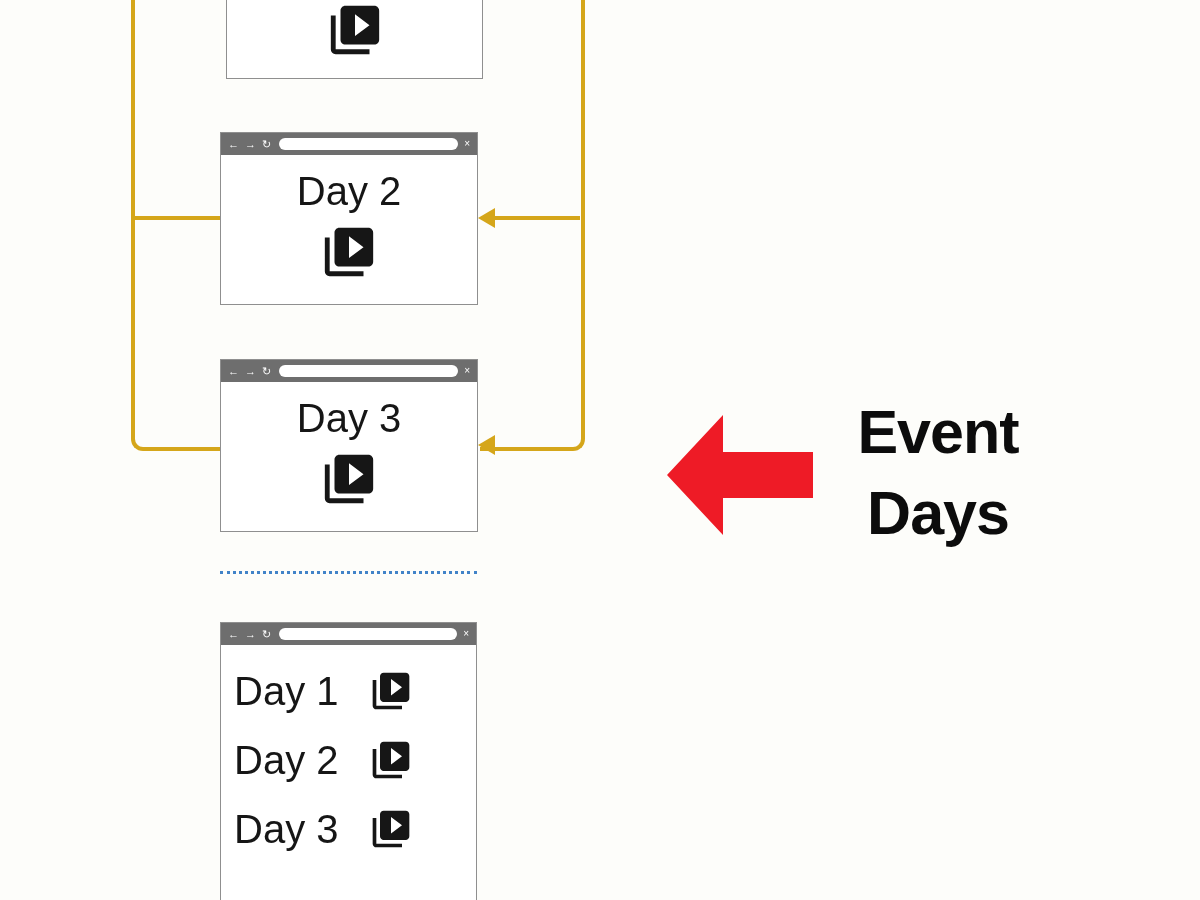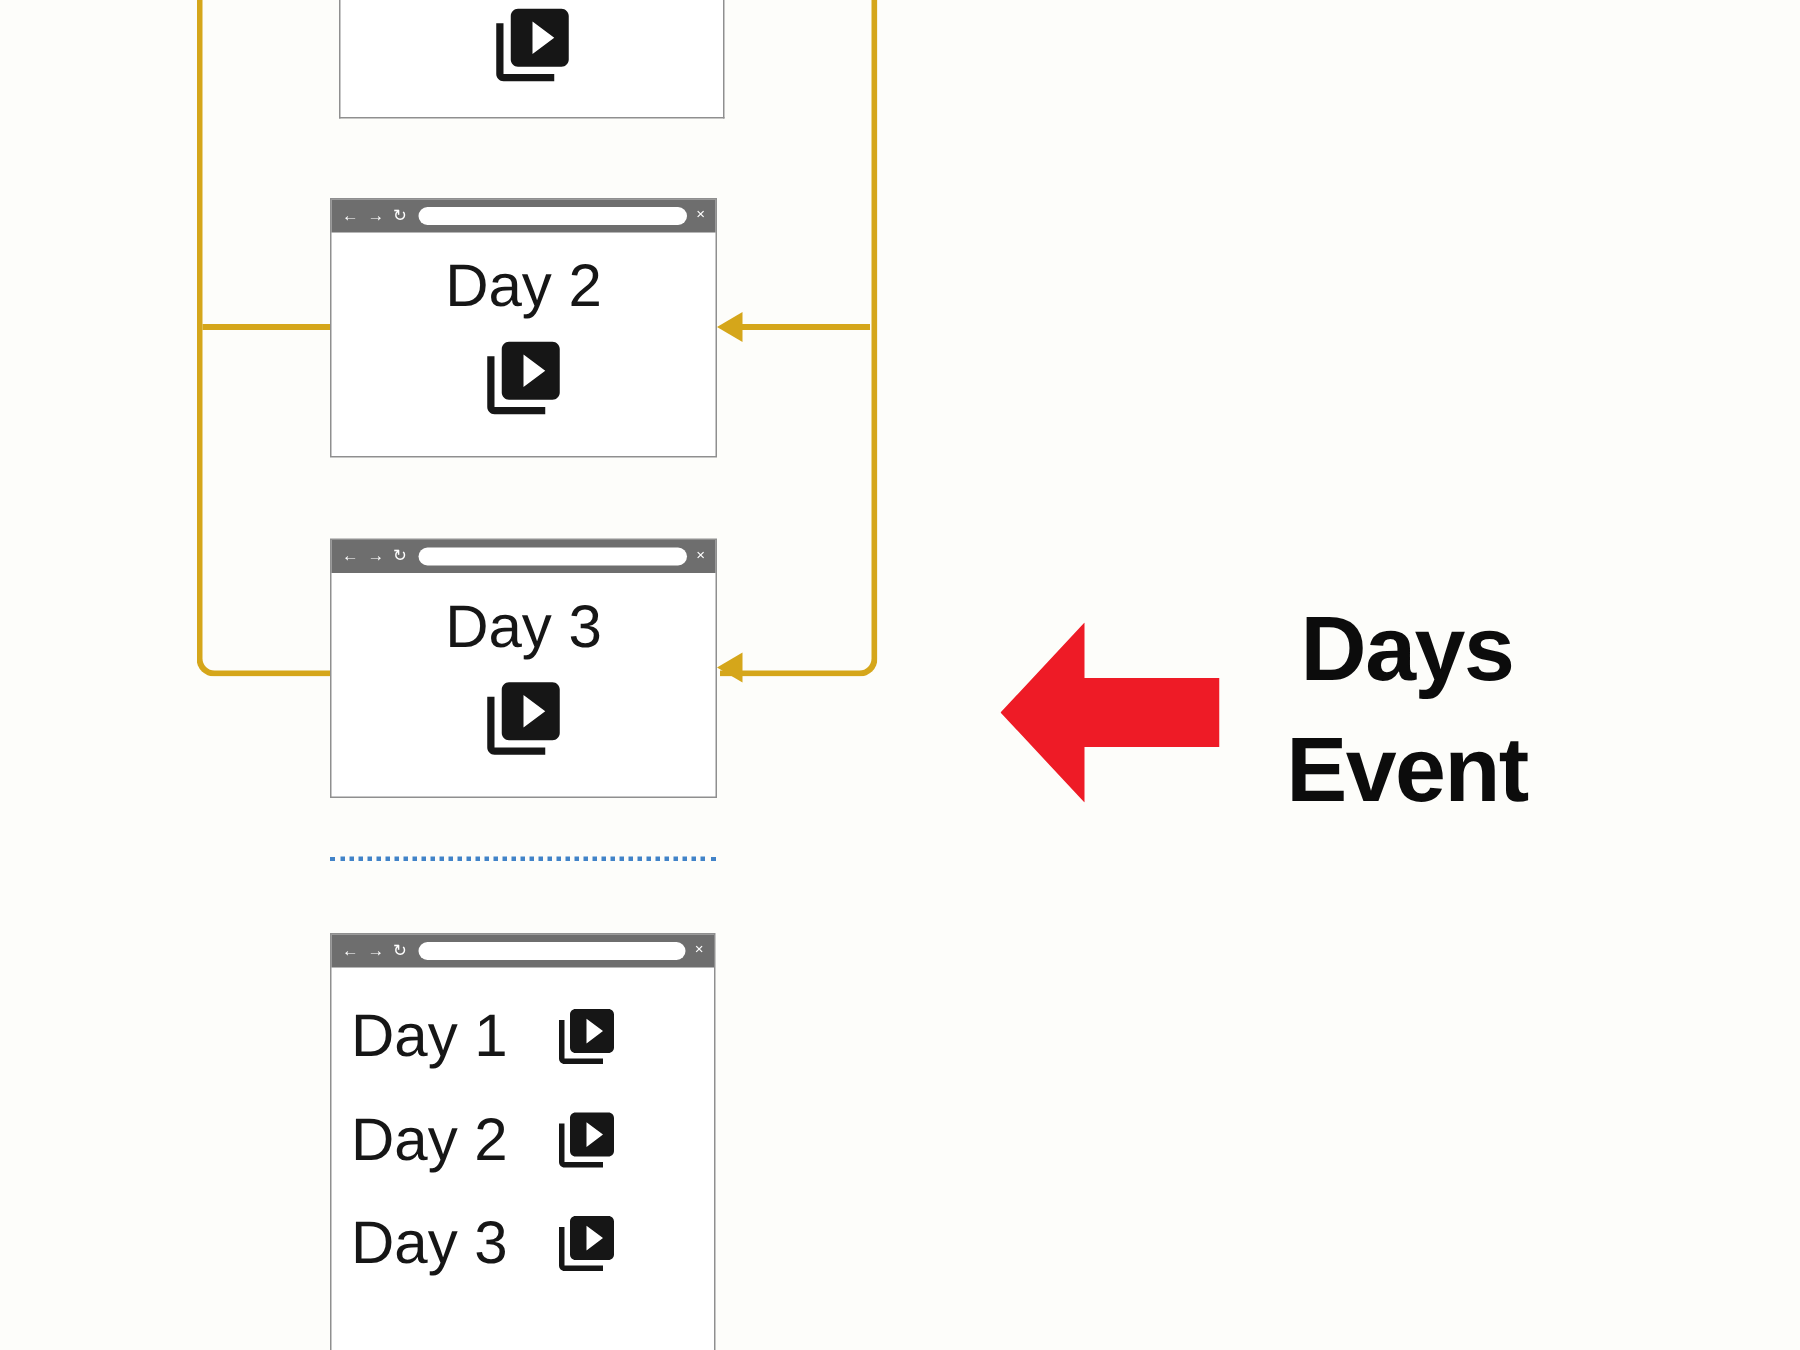--- a/index.html
+++ b/index.html
@@ -141,17 +141,17 @@
       <svg width="44" height="46" viewBox="0 0 24 24" fill="#161616" aria-hidden="true">
         <path d="M4 6H2v14c0 1.1.9 2 2 2h14v-2H4V6zm16-4H8c-1.1 0-2 .9-2 2v12c0 1.1.9 2 2 2h12c1.1 0 2-.9 2-2V4c0-1.1-.9-2-2-2zm-8 12.5v-9l6 4.5-6 4.5z"></path>
       </svg>
     </div>
   </div>
 
   <svg class="red-arrow" width="146" height="120" viewBox="0 0 146 120" aria-hidden="true">
     <polygon points="0,60 56,0 56,37 146,37 146,83 56,83 56,120" fill="#ee1b26"></polygon>
   </svg>
   <div class="annotation">
+    <div>Event</div>
     <div>Days</div>
-    <div>Event</div>
   </div>
 
 </div>
 
 </body></html>

